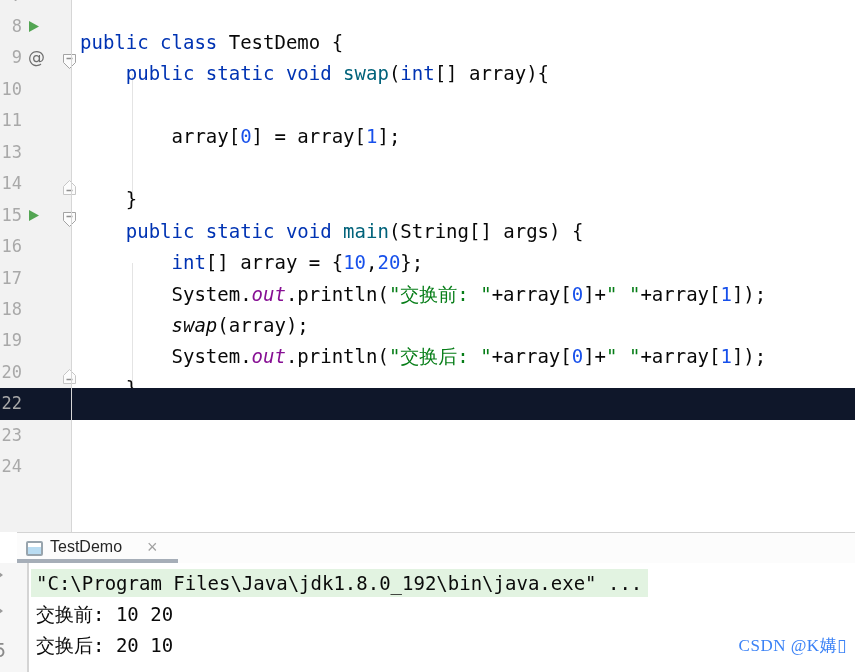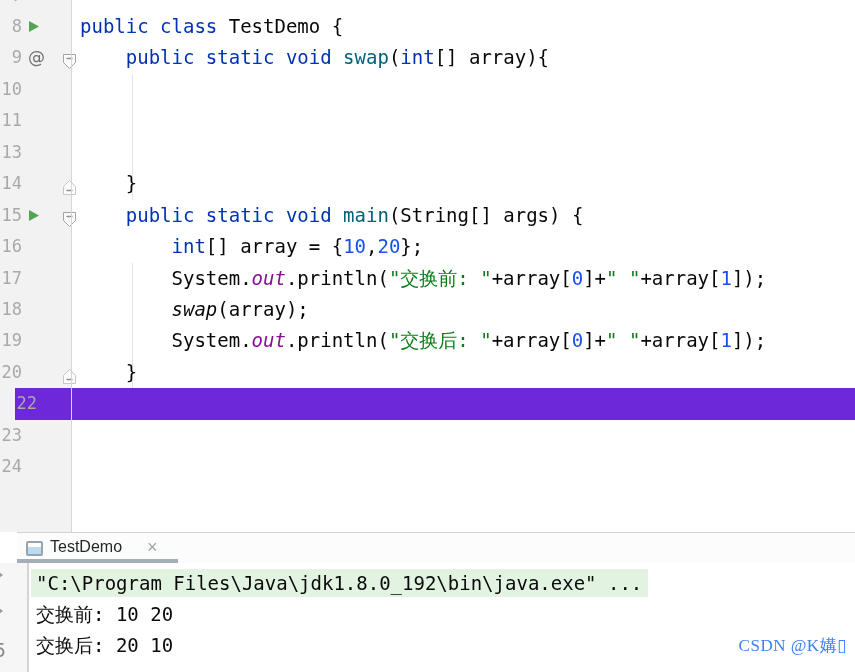--- a/index.html
+++ b/index.html
@@ -6,28 +6,28 @@
   html,body { width:855px; height:672px; overflow:hidden; background:#fff; }
   .screen { position:relative; width:855px; height:672px; background:#fff;
             font-family:"Liberation Sans", sans-serif; overflow:hidden; }
 
   
   .editor { position:absolute; left:0; top:0; width:855px; height:532px; overflow:hidden; background:#fff; }
   .gutter-bg { position:absolute; left:0; top:0; width:71px; height:100%; background:#F2F2F2; }
   .gutter-border { position:absolute; left:71px; top:0; width:1px; height:100%; background:#D6D6D6; z-index:4; }
   .lines { position:absolute; left:0; top:-20.4px; right:0; z-index:2; }
   .line { position:relative; height:31.45px; line-height:31.45px; }
-  .line.caret { background:#6d28d9;margin-left:15px; }
+  .line.caret { background:#0f172a; }
   .lnum { position:absolute; left:0; top:0; width:22px; text-align:right;
           font-family:"DejaVu Sans Mono", monospace; font-size:17px; color:#A9A9A9; }
   .gicon { position:absolute; left:28px; top:0; width:18px; height:31.45px;
            display:flex; align-items:center; }
   .gicon.at { font-size:17px; color:#6F6F6F; font-family:"DejaVu Sans", sans-serif; }
   .fold { position:absolute; left:62px; top:7px; width:15px; height:17px; z-index:5; }
-  .code { position:absolute; left:80px; top:0; white-space:pre;
+  .code { position:absolute; left:80px; top:16px; white-space:pre;
           font-family:"DejaVu Sans Mono", monospace; font-size:19px; color:#080808;
           font-variant-ligatures:none; }
   .tk-kw    { color:#0033B3; }
   .tk-decl  { color:#00627A; }
   .tk-num   { color:#1750EB; }
   .tk-str   { color:#067D17; }
   .tk-field { color:#871094; font-style:italic; }
   .tk-scall { color:#080808; font-style:italic; }
   .indent-guide { position:absolute; left:132px; width:1px; background:#E4E4E4; z-index:1; }
 
@@ -91,20 +91,21 @@
               <path d="M1.5 1.5 H13.5 V9.5 L7.5 15.5 L1.5 9.5 Z" fill="#FCFCFC" stroke="#A3A3A3"></path>
               <line x1="4.5" y1="5.5" x2="10.5" y2="5.5" stroke="#8F8F8F" stroke-width="1.5"></line>
             </svg></span>
           <span class="code"><span class="tk-plain">    </span><span class="tk-kw">public static void </span><span class="tk-decl">swap</span><span class="tk-plain">(</span><span class="tk-kw">int</span><span class="tk-plain">[] array){</span></span>
         </div>
         <div class="line">
           <span class="lnum">10</span>
         </div>
         <div class="line">
           <span class="lnum">11</span>
+          <span class="code"><span class="tk-plain">        array[</span><span class="tk-num">0</span><span class="tk-plain">] = array[</span><span class="tk-num">1</span><span class="tk-plain">];</span></span>
         </div>
         <div class="line">
           <span class="lnum">13</span>
           <span class="code"></span>
         </div>
         <div class="line">
           <span class="lnum">14</span>
           <span class="fold"><svg width="15" height="17">
               <path d="M1.5 15.5 H13.5 V7.5 L7.5 1.5 L1.5 7.5 Z" fill="#FCFCFC" stroke="#C6C6C6"></path>
               <line x1="4.5" y1="11.5" x2="10.5" y2="11.5" stroke="#8F8F8F" stroke-width="1.5"></line>

